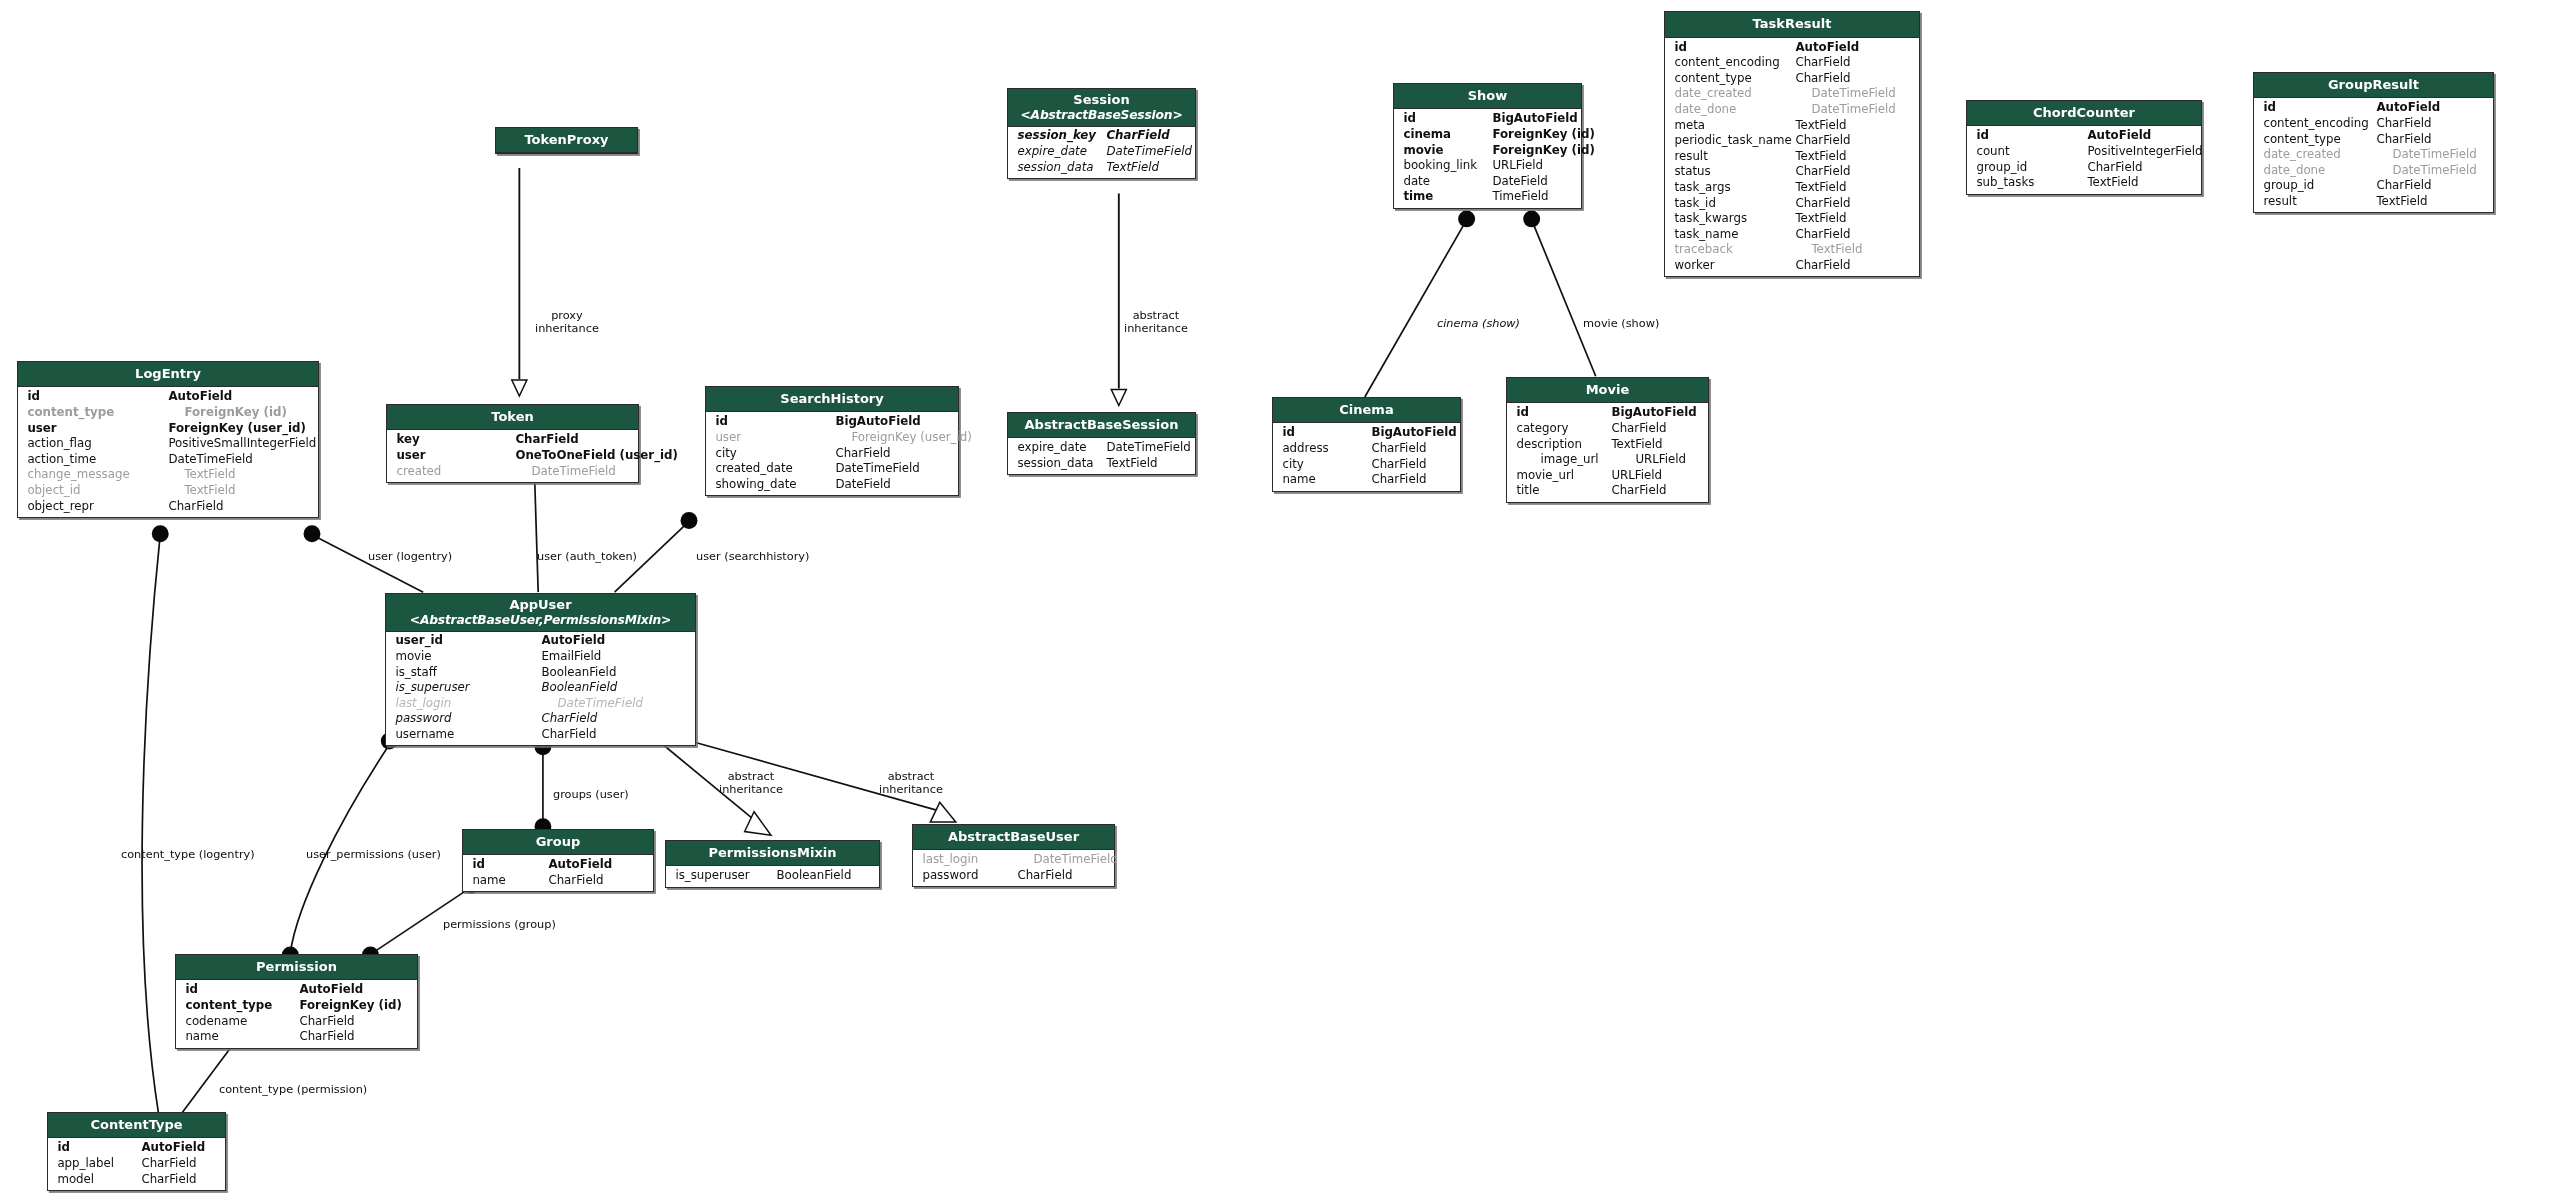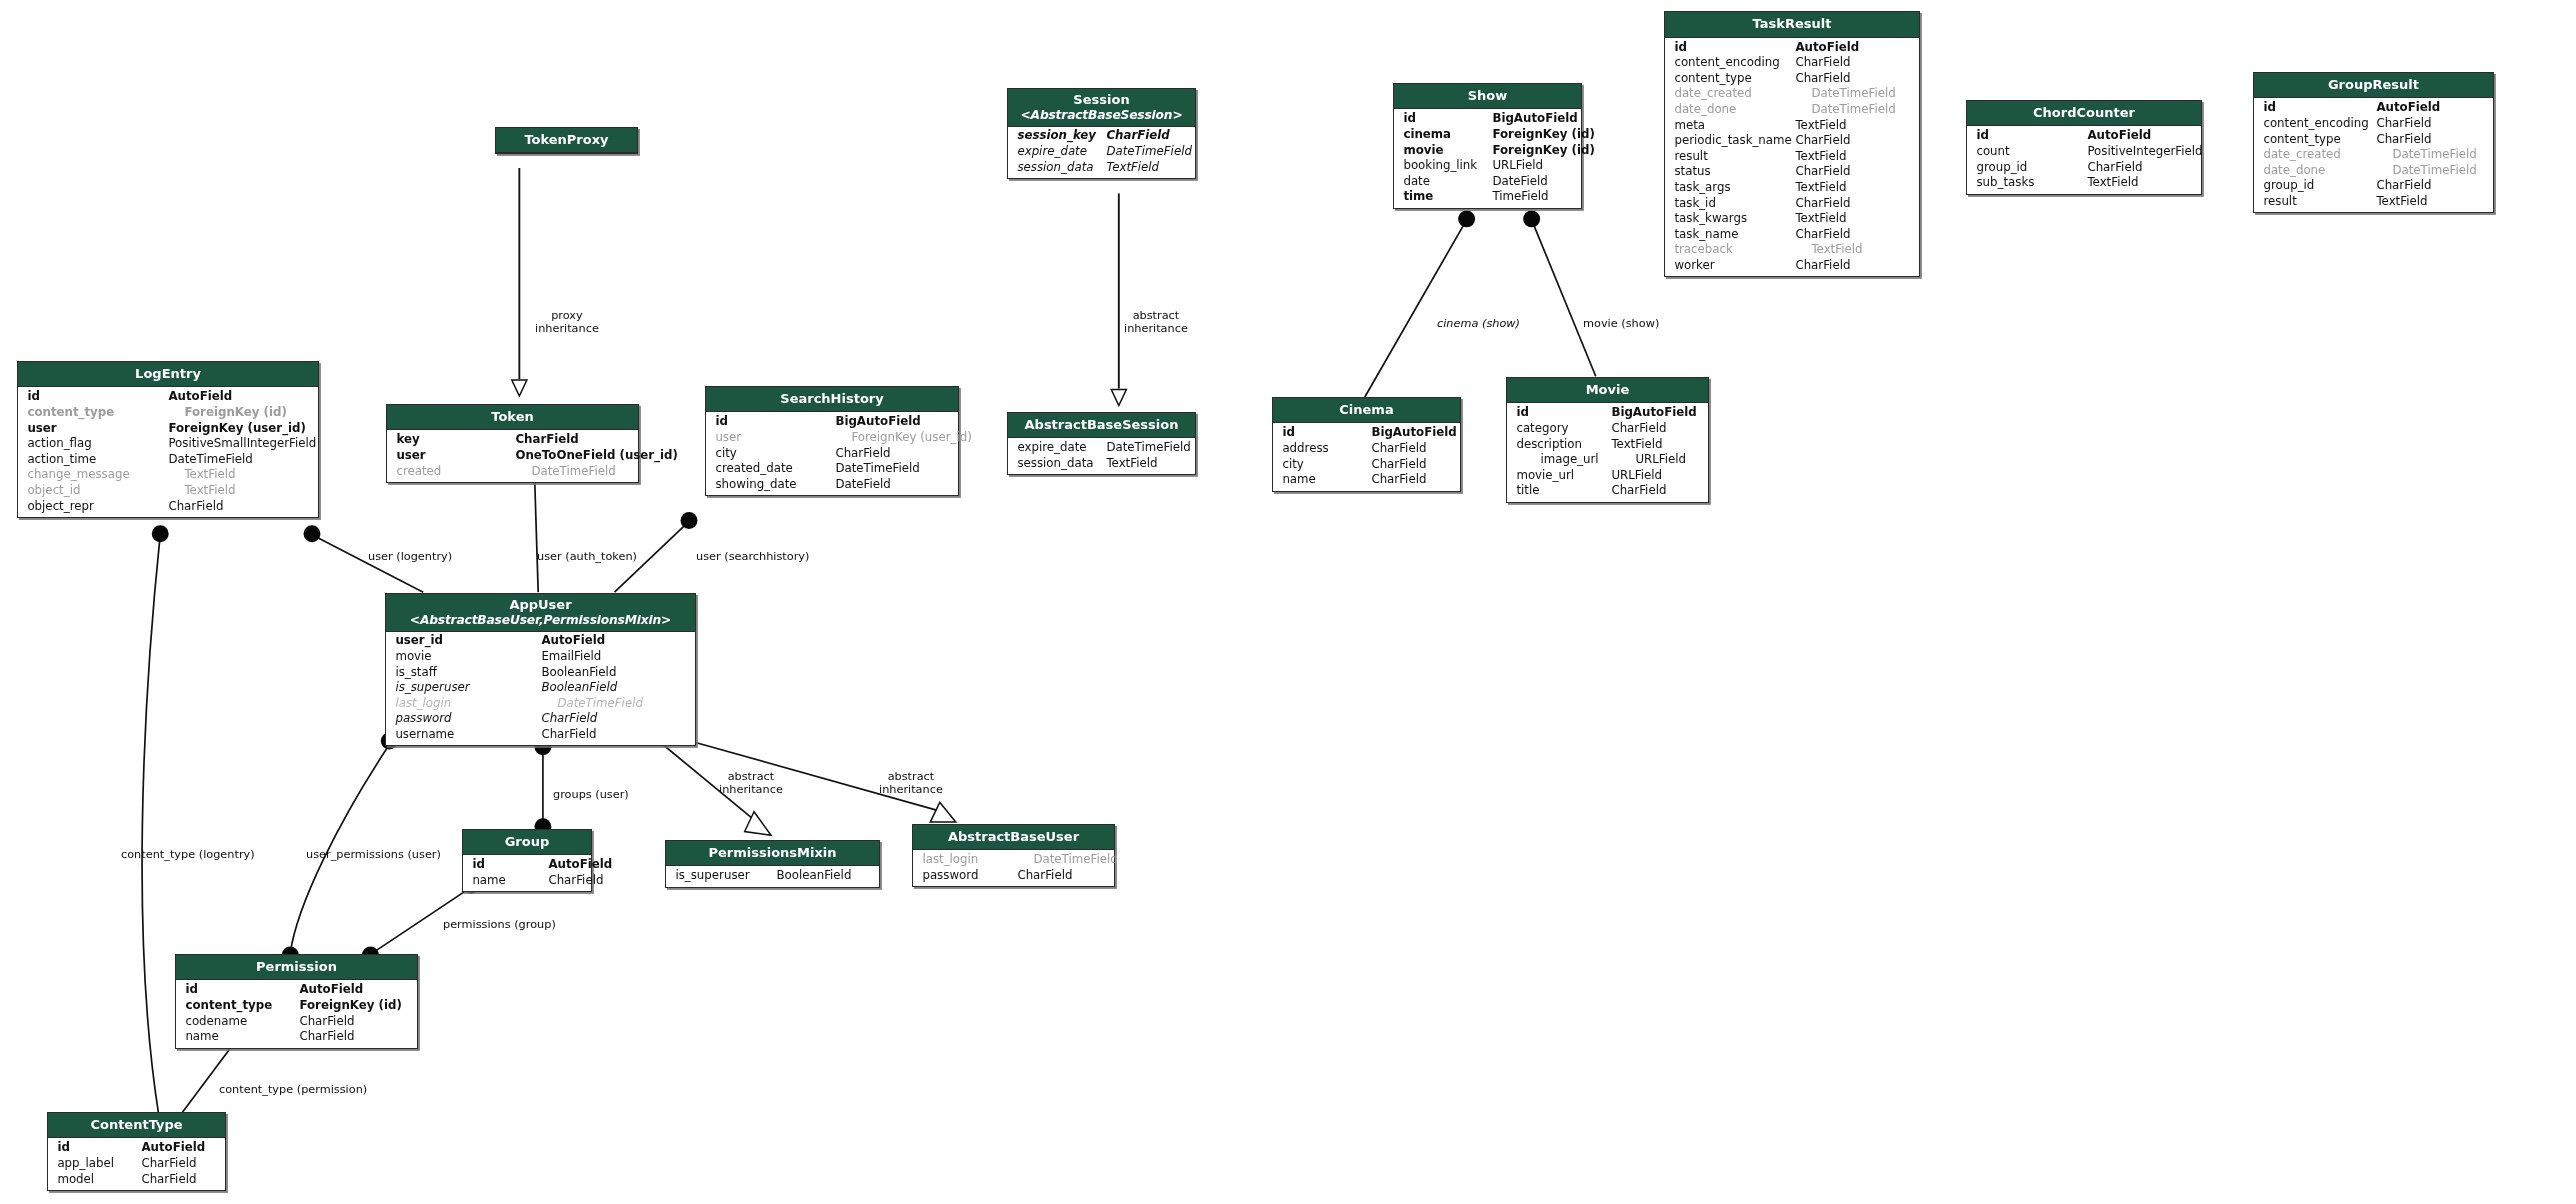--- a/index.html
+++ b/index.html
@@ -504,21 +504,21 @@
           <div class="row ital">
             <span class="fname" style="width: 146px;">password</span>
             <span class="ftype">CharField</span>
           </div>
           <div class="row">
             <span class="fname" style="width: 146px;">username</span>
             <span class="ftype">CharField</span>
           </div>
         </div>
       </div>
-      <div class="entity" style="left: 462px; top: 829px; width: 130px;">
+      <div class="entity" style="left: 462px; top: 829px; width: 192px;">
         <div class="hdr nosub"><span>Group</span></div>
         <div class="rows">
           <div class="row pk">
             <span class="fname" style="width: 76px;">id</span>
             <span class="ftype">AutoField</span>
           </div>
           <div class="row">
             <span class="fname" style="width: 76px;">name</span>
             <span class="ftype">CharField</span>
           </div>

